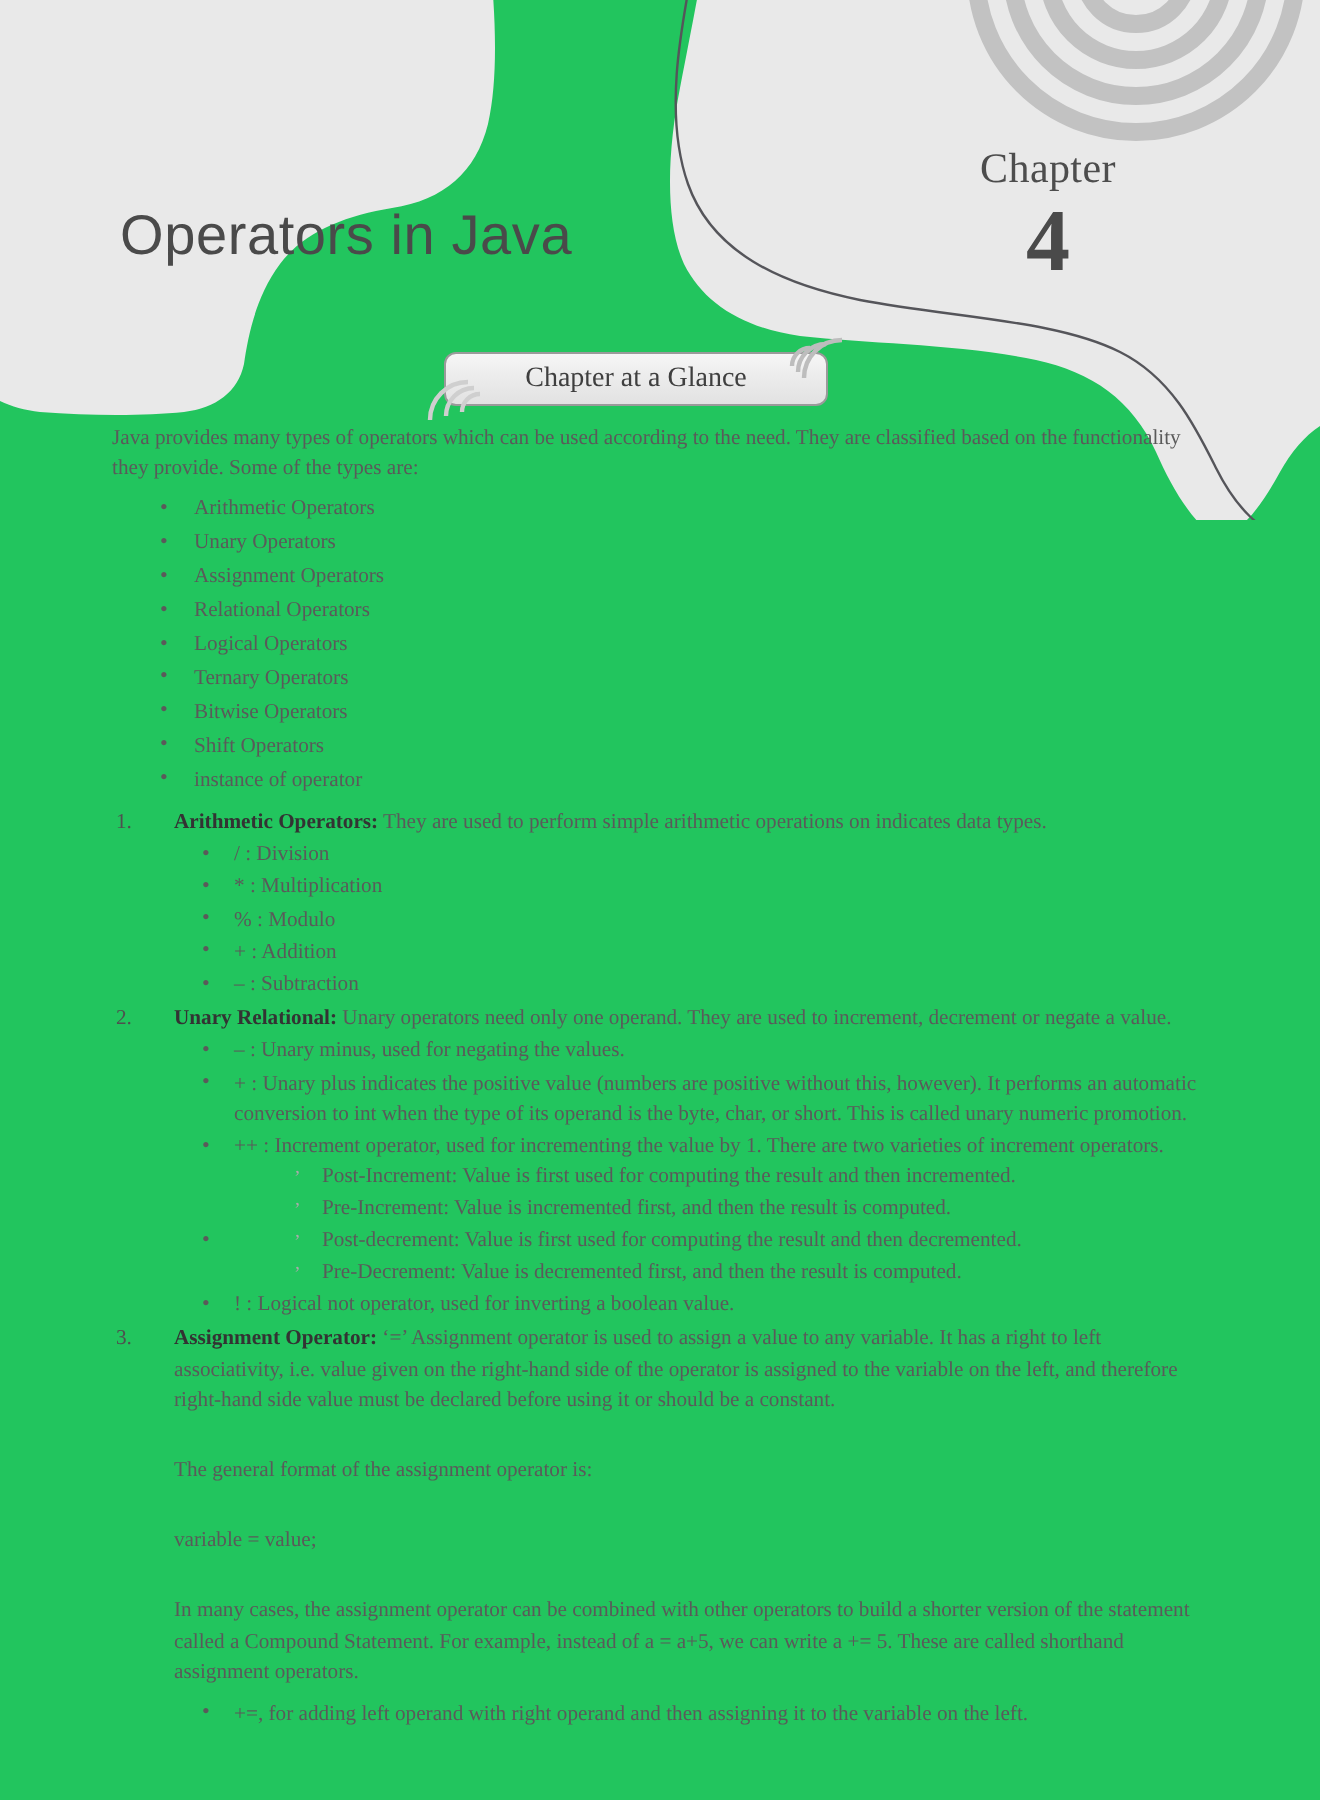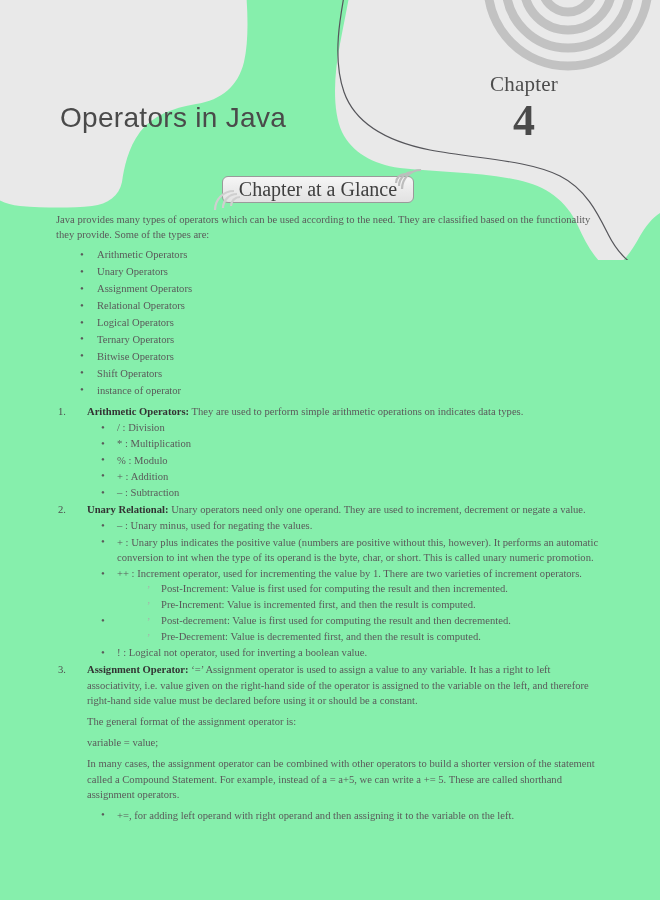--- a/index.html
+++ b/index.html
@@ -7,21 +7,21 @@
     padding: 0;
     background: #ffffff;
   }
   body {
     font-family: "Liberation Serif", "DejaVu Serif", serif;
   }
   .page {
     position: relative;
     width: 660px;
     height: 900px;
-    background: #86efac;
+    background: #22c55e;
     overflow: hidden;
   }
 
   
   .header-art {
     position: absolute;
     top: 0;
     left: 0;
     width: 660px;
     height: 260px;
@@ -85,21 +85,21 @@
   }
   .glance-badge .label {
     position: absolute;
     left: 0;
     top: 0;
     width: 192px;
     height: 27px;
     line-height: 27px;
     text-align: center;
     font-family: "Liberation Serif", "DejaVu Serif", serif;
-    font-size: 20px;
+    font-size: 14px;
     color: #3f3f3f;
   }
   .glance-badge .arc-svg {
     position: absolute;
     left: -12px;
     top: -10px;
     width: 216px;
     height: 48px;
   }
 
@@ -199,21 +199,21 @@
   }
   .subsublist > li::before {
     content: "\2019";
     position: absolute;
     left: 30px;
     top: 1px;
     font-size: 10px;
     color: #aaaaaa;
   }
 
-  .inner-para { margin: 6px 0 6px 0; }
+  .inner-para { margin: 20px 0 6px 0; }
 </style>
 </head>
 <body>
 
 <div class="page">
 
   <svg class="header-art" viewBox="0 0 660 260">
     <defs>
       <clipPath id="rightShapeClip">
         <path d="M 392,-10 L 680,-10 L 680,200

